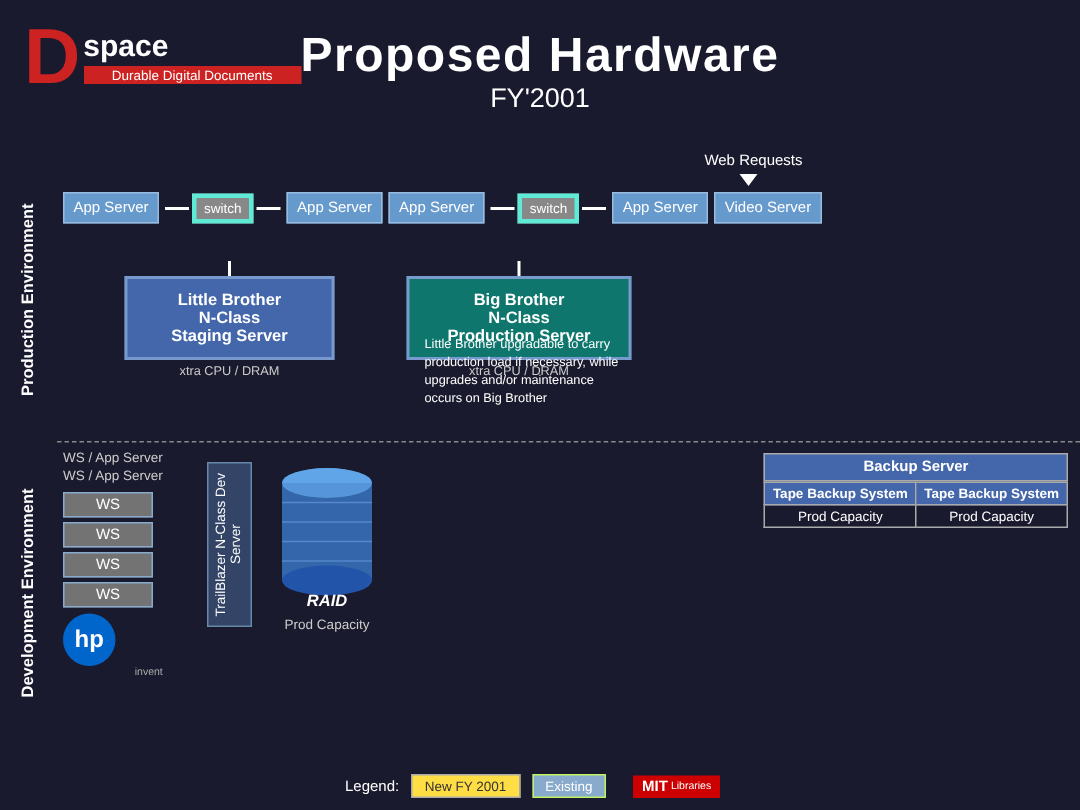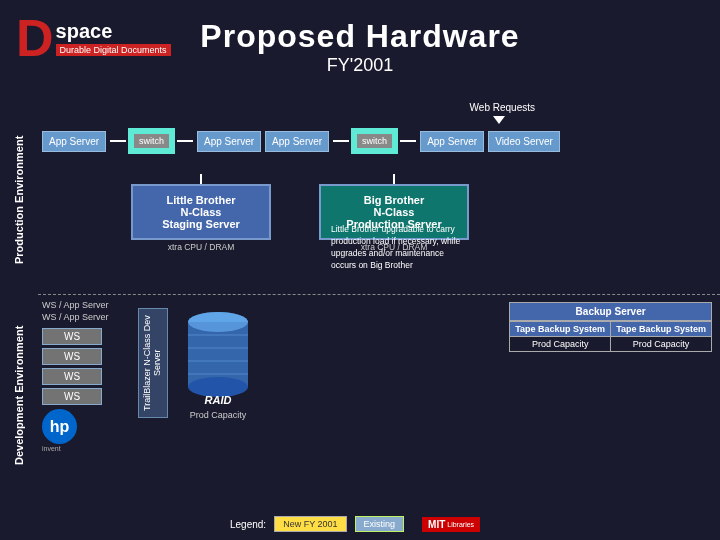--- a/index.html
+++ b/index.html
@@ -55,21 +55,21 @@
     }
     .logo-space {
       font-size: 20px;
       color: white;
       font-weight: bold;
     }
     .logo-subtitle {
       font-size: 9px;
       color: white;
       background: #cc2222;
-      padding: 1px 4px;
+      padding: 1px 19px;
       margin-top: 1px;
     }
     
     .content {
       position: absolute;
       top: 100px;
       left: 0;
       right: 0;
       bottom: 0;
     }
@@ -129,21 +129,21 @@
       background: #6699cc;
       border: 1px solid #99bbdd;
       padding: 4px 6px;
       font-size: 10px;
       text-align: center;
       color: white;
       min-width: 55px;
     }
     .switch-box {
       background: #888;
-      border: 6px solid #5eead4;
+      border: 3px solid #5eead4;
       padding: 2px 5px;
       font-size: 9px;
       text-align: center;
       color: white;
     }
     
     .brother-box {
       background: #4466aa;
       border: 2px solid #7799cc;
       padding: 8px;
@@ -300,21 +300,21 @@
 
         <div class="server-box">
           <div>App Server</div>
         </div>
 
         <div class="server-box">
           <div>Video Server</div>
         </div>
       </div>
 
-      <div style="position:absolute;top:74px;left:45px;display:flex;align-items:flex-start;gap:4px;margin-left:48px;">
+      <div style="position:absolute;top:74px;left:45px;display:flex;align-items:flex-start;gap:4px;">
 
         <div style="display:flex;flex-direction:column;align-items:center;">
           <div style="width:2px;height:10px;background:white;margin:0 auto;"></div>
           <div class="brother-box" style="width:140px;">
             <div>Little Brother</div>
             <div>N-Class</div>
             <div>Staging Server</div>
           </div>
           <div class="xtra-label">xtra CPU / DRAM</div>
         </div>
@@ -340,21 +340,21 @@
 
       <div style="position:absolute;top:0;left:4px;">
         <div style="font-size:9px;color:#cccccc;margin-bottom:2px;">WS / App Server</div>
         <div style="font-size:9px;color:#cccccc;margin-bottom:6px;">WS / App Server</div>
 
         <div class="ws-box">WS</div>
         <div class="ws-box">WS</div>
         <div class="ws-box">WS</div>
         <div class="ws-box">WS</div>
 
-        <div style="margin-top:4px;">
+        <div style="margin-top:4px;text-align:right;">
           <div class="hp-logo">hp</div>
           <div style="font-size:7px;color:#aaa;margin-top:1px;">invent</div>
         </div>
       </div>
 
       <div style="position:absolute;top:8px;left:100px;">
         <div class="trailblazer-box">TrailBlazer N-Class Dev Server</div>
       </div>
 
       <div style="position:absolute;top:10px;left:145px;text-align:center;">

